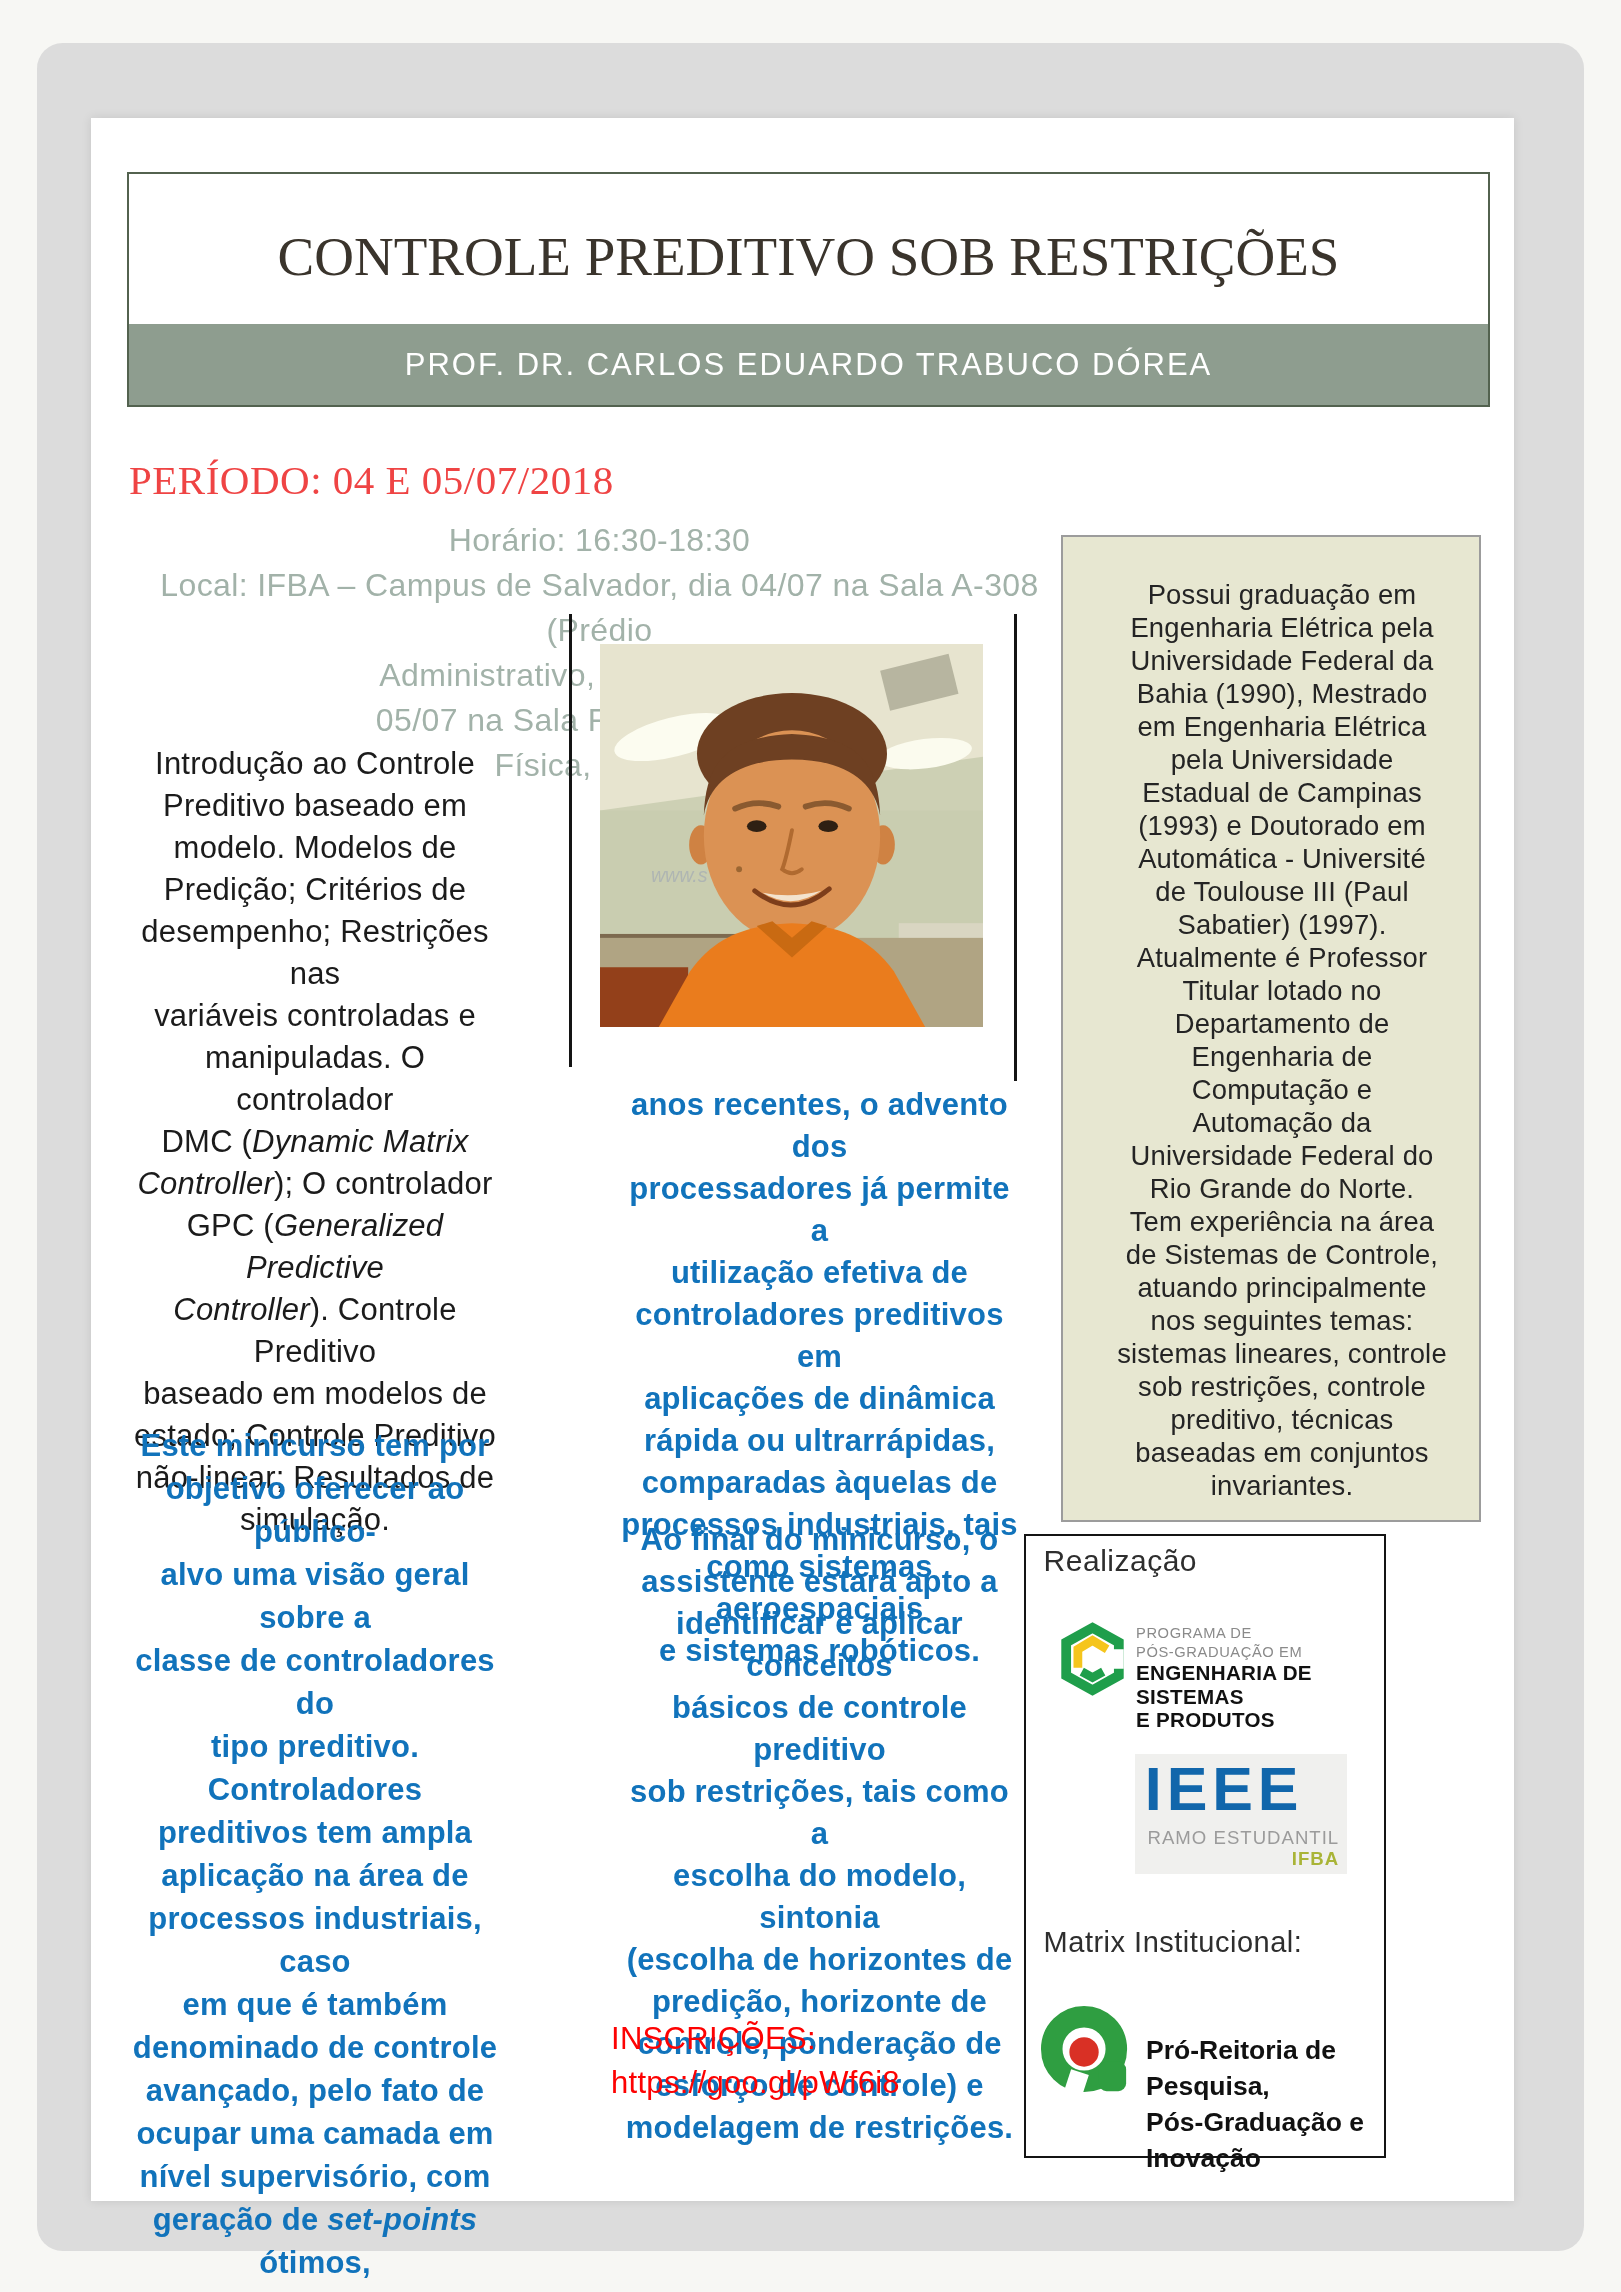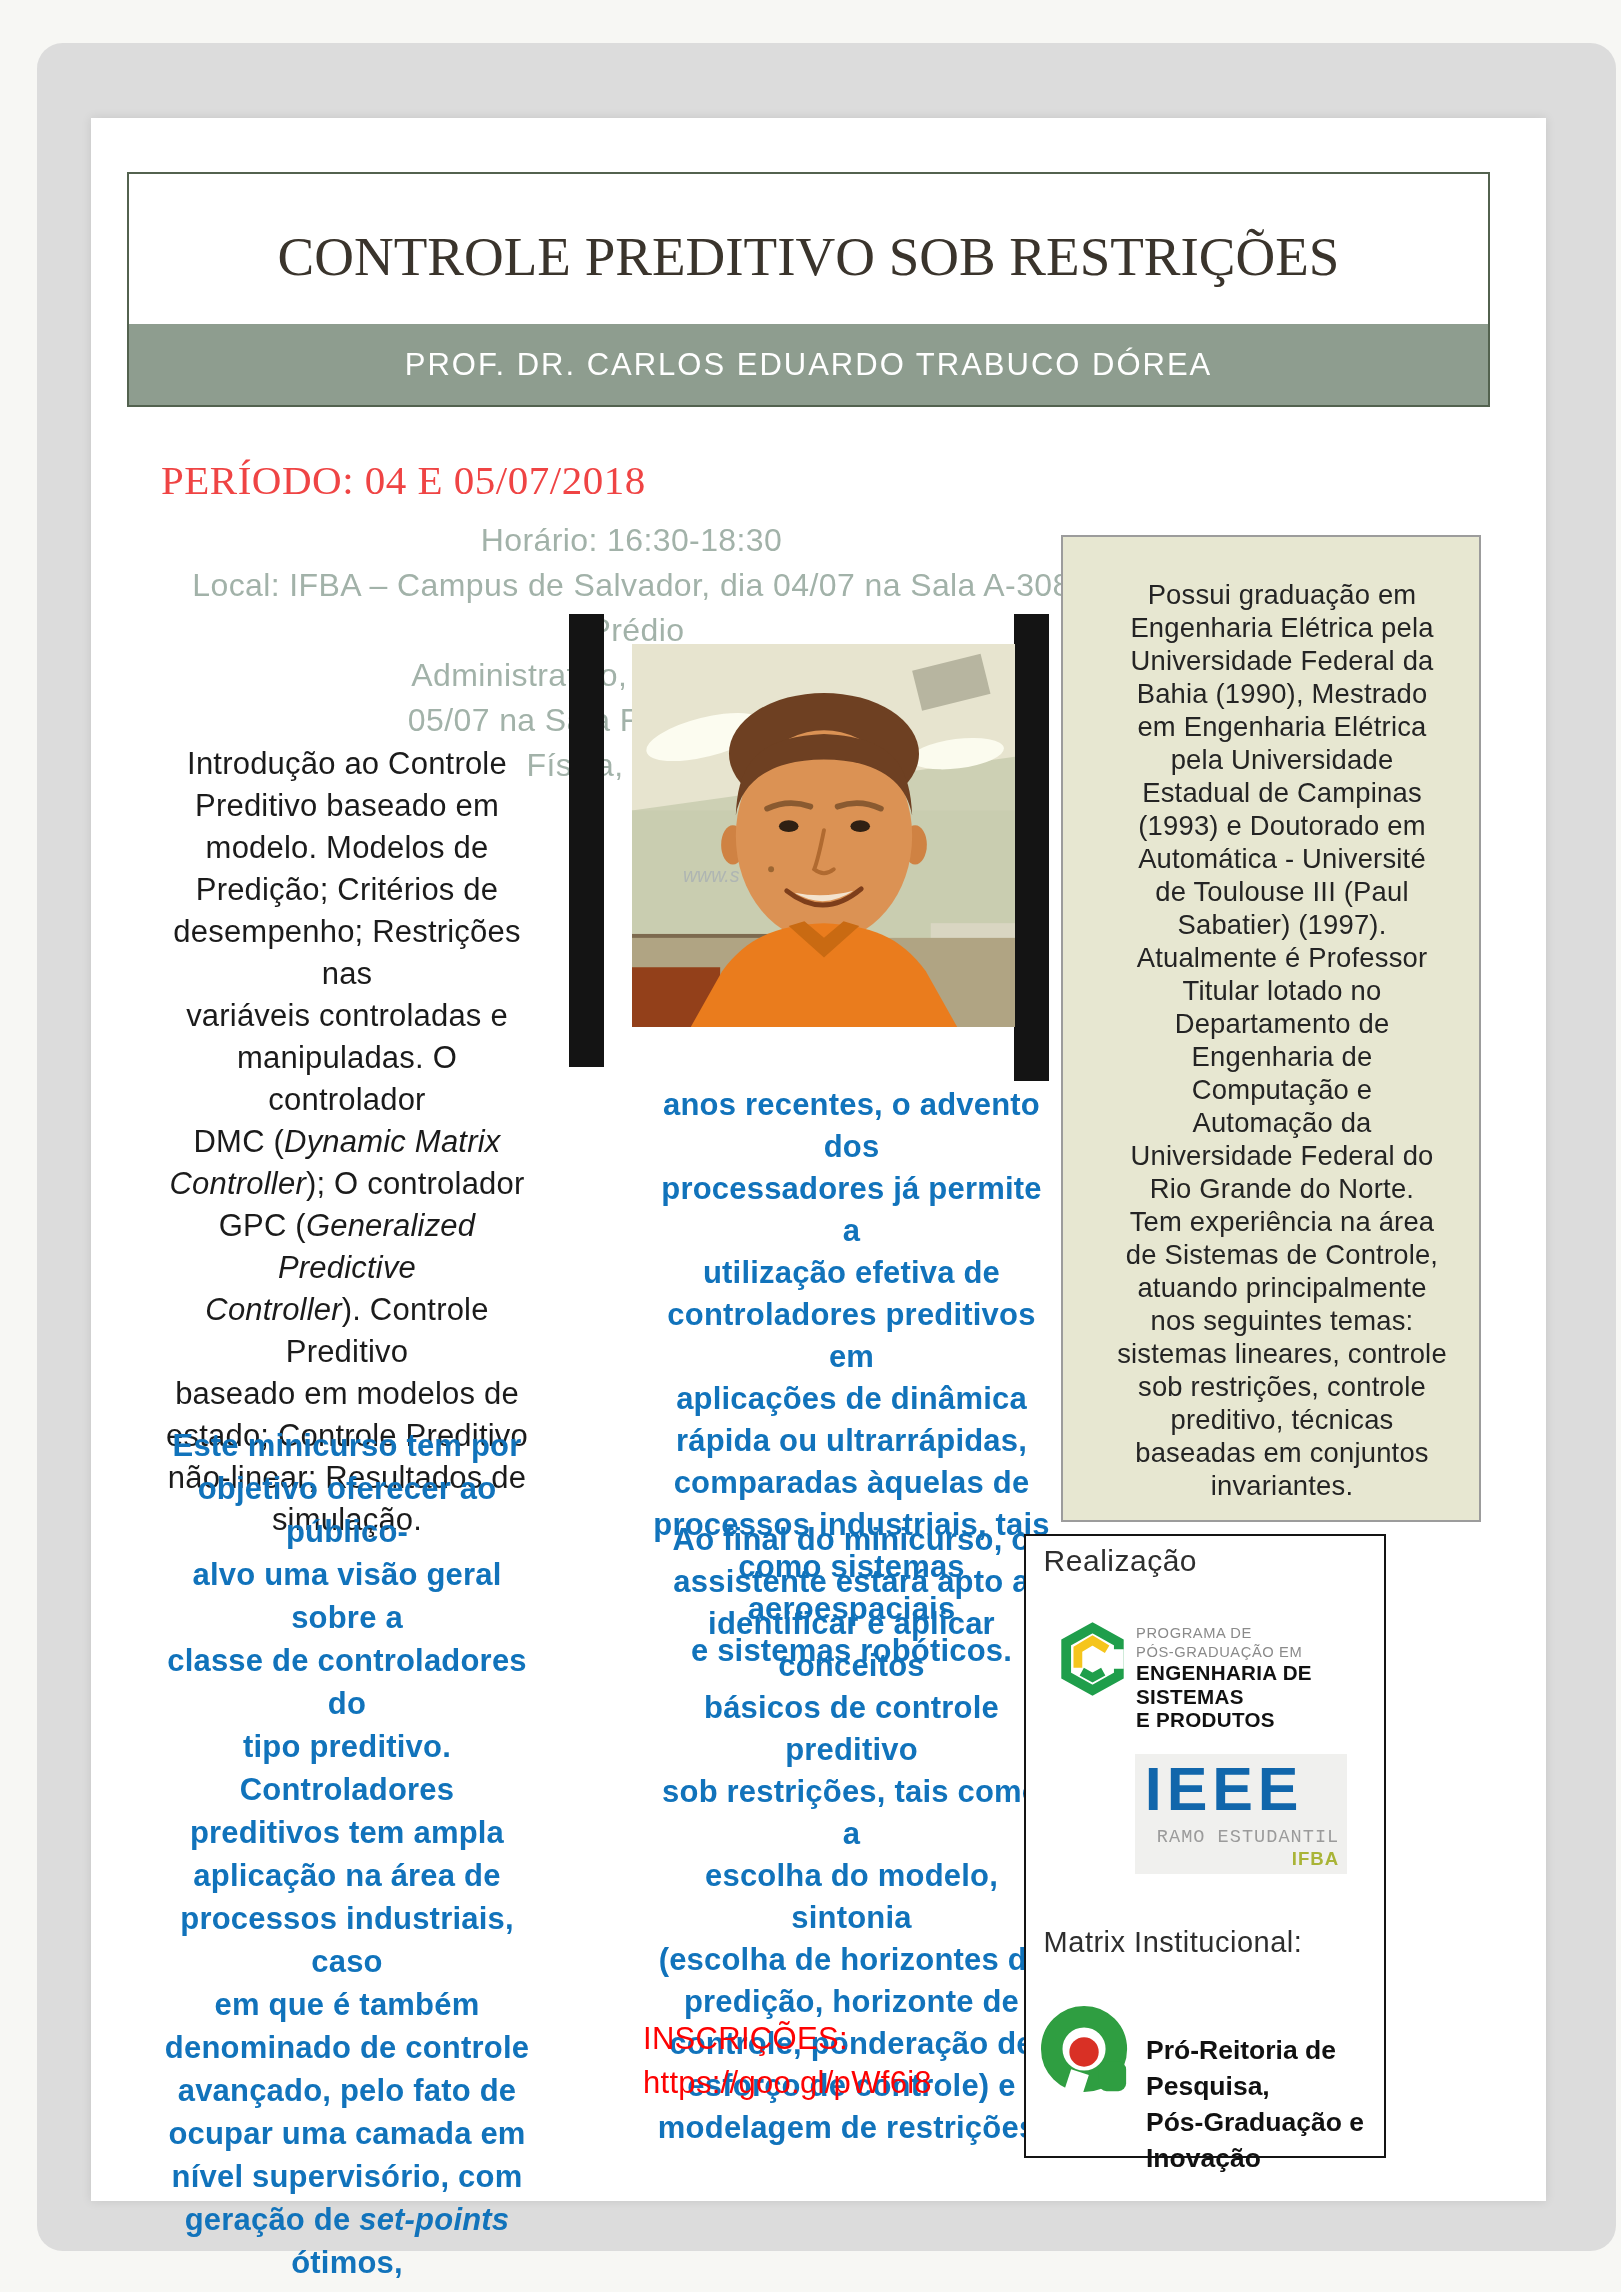--- a/index.html
+++ b/index.html
@@ -1,21 +1,21 @@
 <!DOCTYPE html>
 <html><head>
 <meta charset="utf-8">
 <style>
   html,body{margin:0;padding:0;}
   body{
     width:1621px;height:2293px;position:relative;overflow:hidden;
     background:#f7f7f4;
     font-family:"Liberation Sans",sans-serif;
   }
-  .abs{position:absolute;padding-left:32px;}
+  .abs{position:absolute;}
   .lines{white-space:pre-line;text-align:center;}
   .it{font-style:italic;}
 
   .outer-frame{
     left:37px;top:43px;width:1547px;height:2208px;
     background:#dcdcdc;border-radius:25.5px;
   }
   .page{
     left:91px;top:118px;width:1423px;height:2083px;
     background:#ffffff;box-shadow:0 0 9.8px rgba(0,0,0,0.10);
@@ -97,21 +97,21 @@
   .ppg-gray{font-size:14.7px;line-height:18.6px;color:#8a8a8a;letter-spacing:0.6px;}
   .ppg-bold{font-size:20.6px;line-height:23.5px;color:#111111;font-weight:bold;letter-spacing:0.3px;}
   .ieee-block{
     position:absolute;left:109px;top:218px;width:212px;height:120px;
     background:#f0f0ee;
   }
   .ieee-name{
     position:absolute;left:9.8px;top:0px;
     font-size:61px;font-weight:bold;color:#1166ab;letter-spacing:4.9px;
   }
-  .ieee-sub1{position:absolute;right:7.8px;top:73px;font-size:18.6px;color:#9b9b9b;letter-spacing:1px;font-family:Liberation Mono, monospace;}
+  .ieee-sub1{position:absolute;right:7.8px;top:73px;font-size:18.6px;color:#9b9b9b;letter-spacing:1px;}
   .ieee-sub2{position:absolute;right:7.8px;top:94px;font-size:18.6px;font-weight:bold;color:#a9b437;letter-spacing:1px;}
   .apoio-heading{
     position:absolute;left:17.6px;top:390px;
     font-size:29px;color:#2e2e2e;letter-spacing:0.5px;
   }
   .pro-icon{position:absolute;left:13.7px;top:469px;width:92px;height:93px;}
   .pro-text{
     position:absolute;left:120px;top:496px;
     font-size:26.5px;line-height:36px;font-weight:bold;color:#111111;
   }

